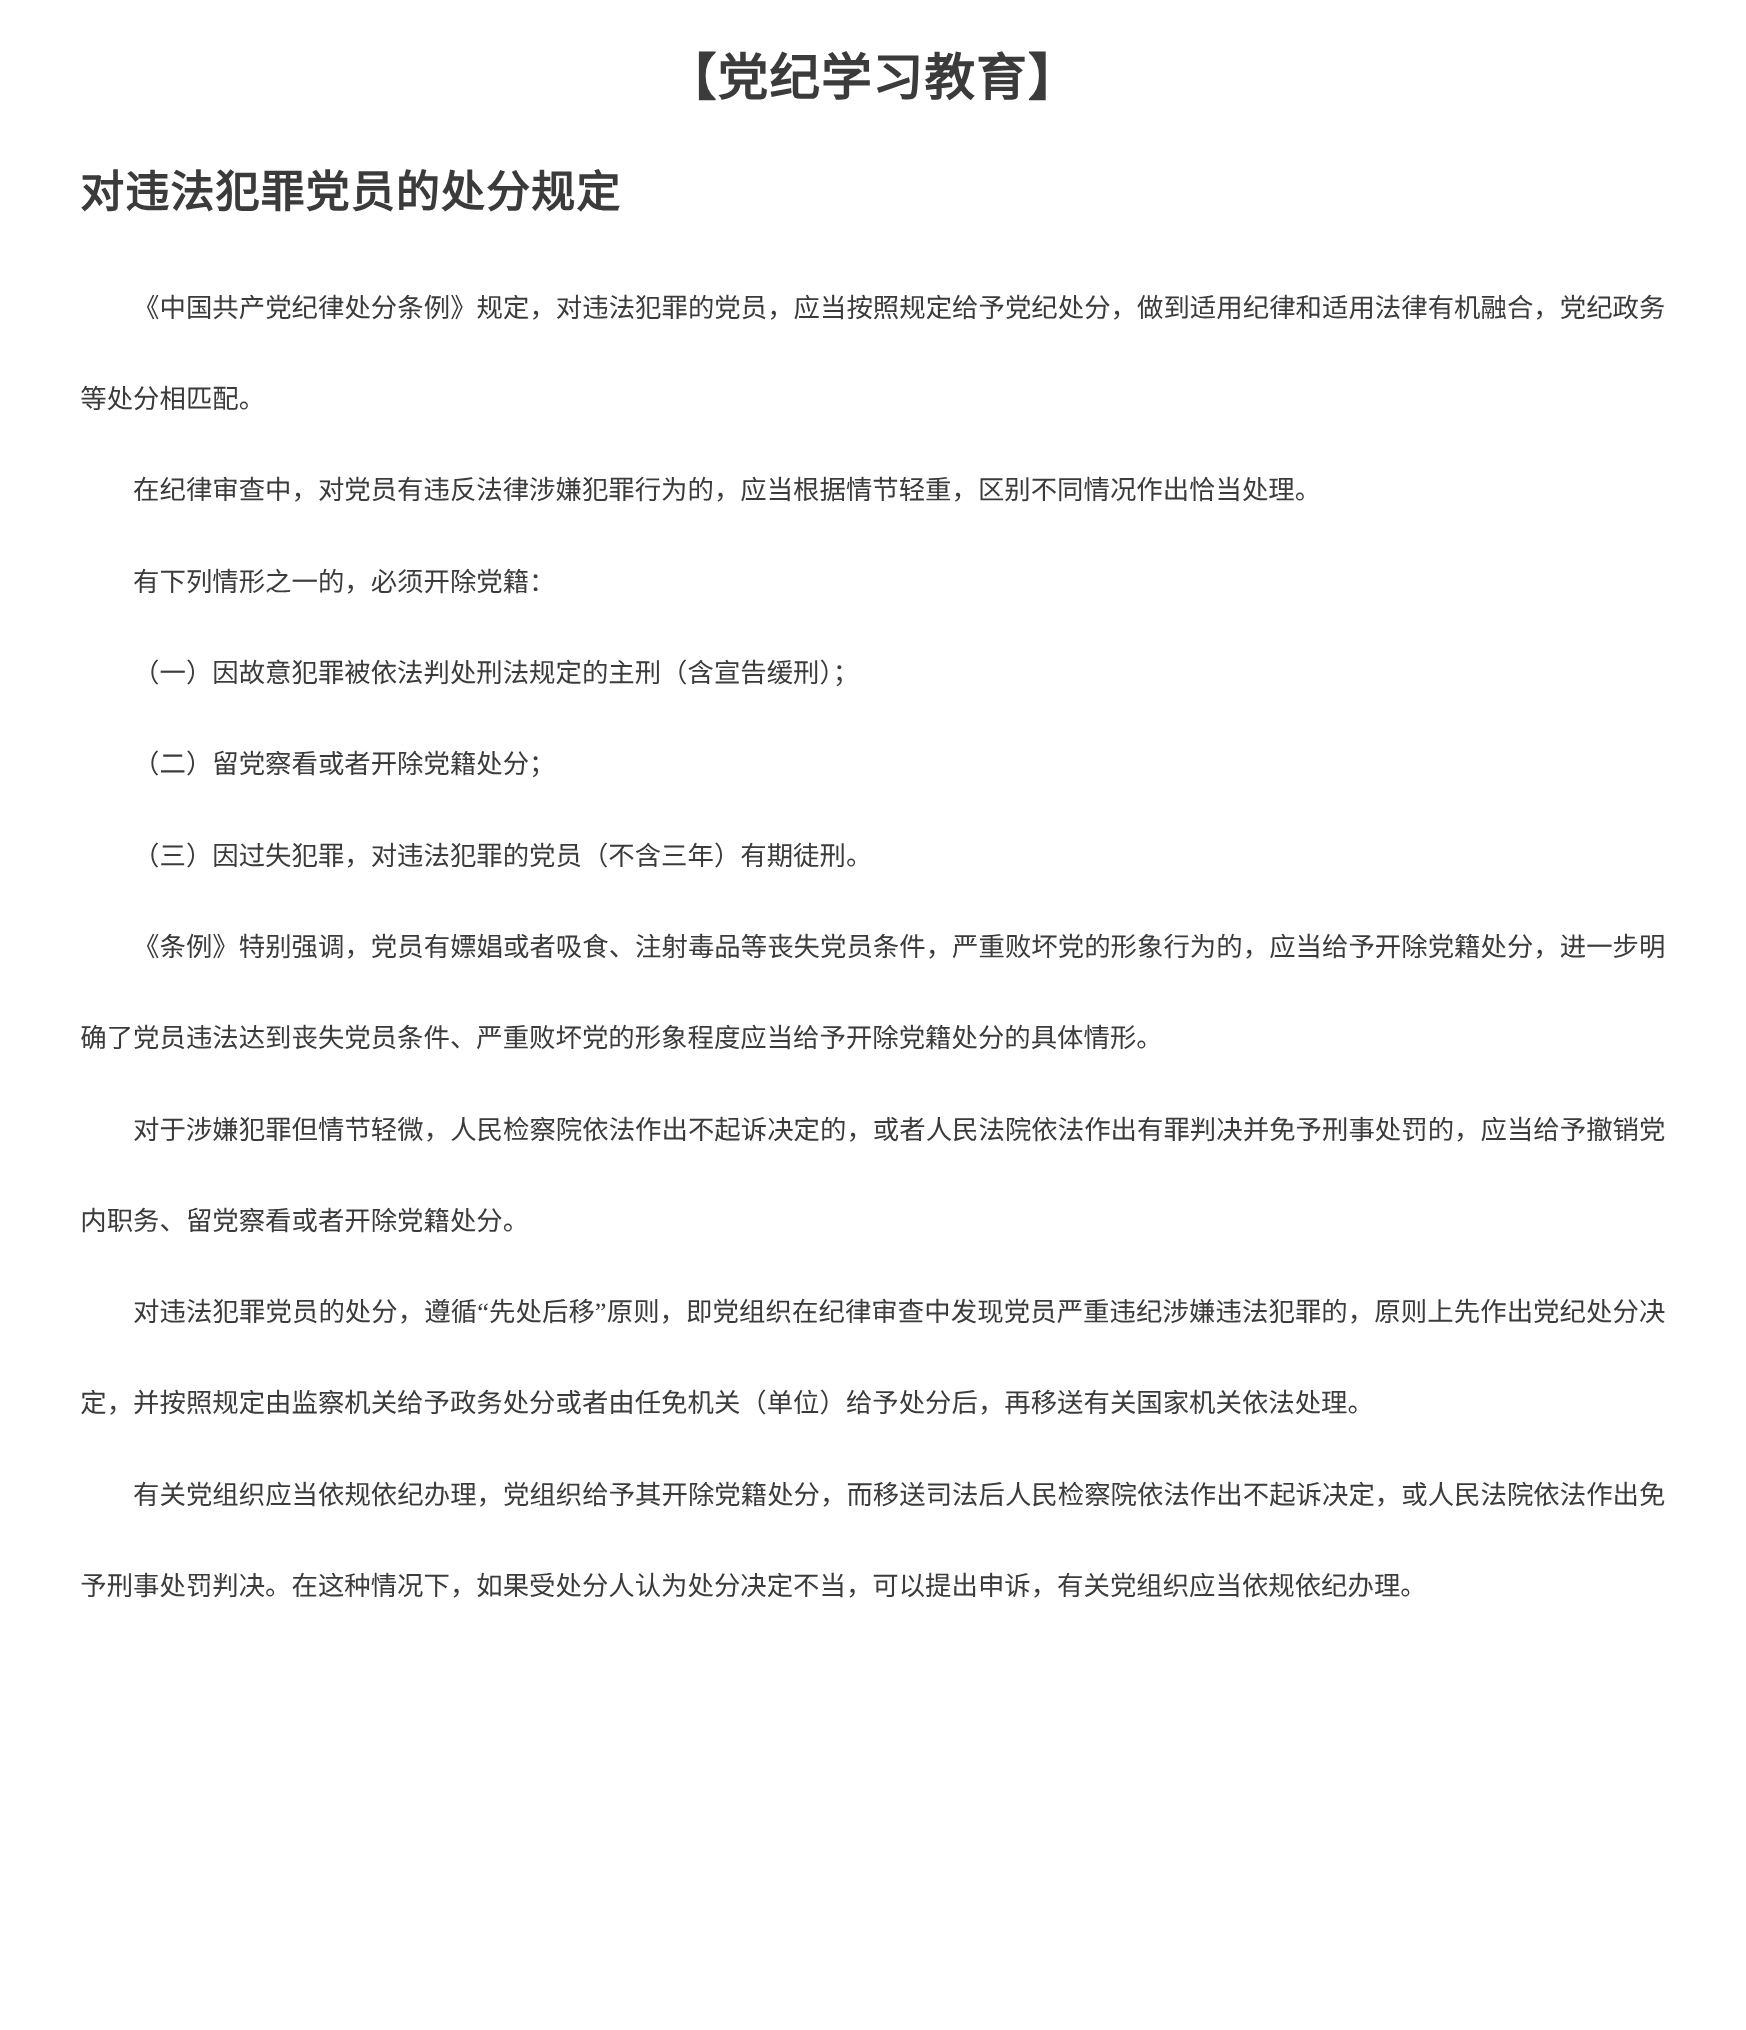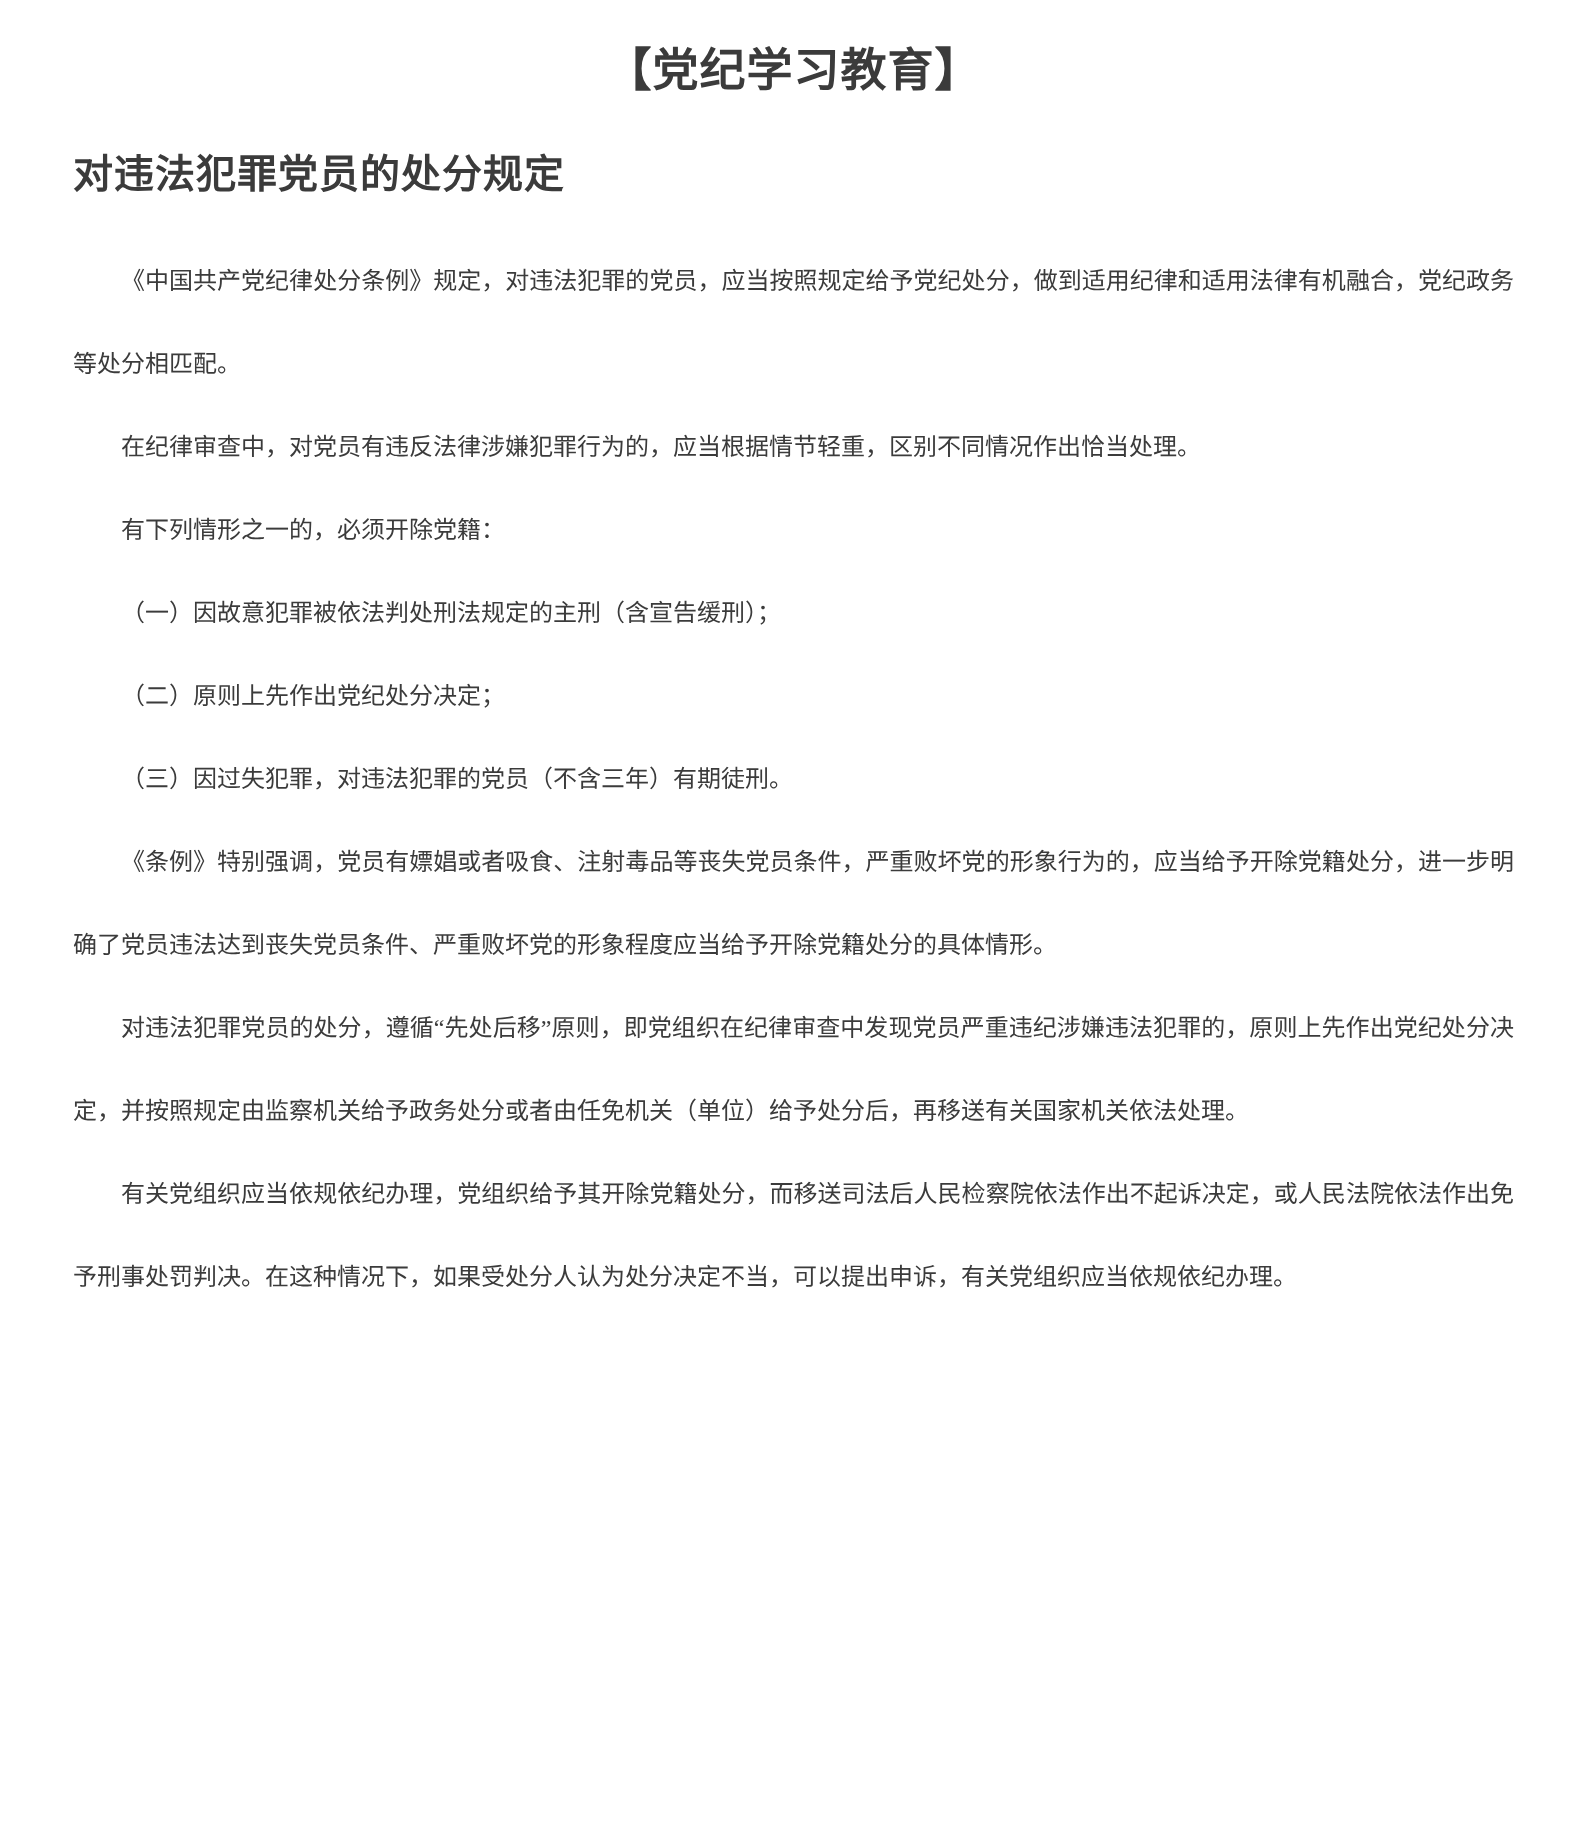--- a/index.html
+++ b/index.html
@@ -56,19 +56,20 @@
 
 <div class="page">
   <h1 class="doc-title">【党纪学习教育】</h1>
   <h2 class="doc-subtitle">对违法犯罪党员的处分规定</h2>
 
   <div class="doc-body">
     <p>《中国共产党纪律处分条例》规定，对违法犯罪的党员，应当按照规定给予党纪处分，做到适用纪律和适用法律有机融合，党纪政务等处分相匹配。</p>
     <p>在纪律审查中，对党员有违反法律涉嫌犯罪行为的，应当根据情节轻重，区别不同情况作出恰当处理。</p>
     <p>有下列情形之一的，必须开除党籍：</p>
     <p>（一）因故意犯罪被依法判处刑法规定的主刑（含宣告缓刑）；</p>
-    <p>（二）原则上先作出党纪处分决定；</p>
+    <p>（二）留党察看或者开除党籍处分；</p>
     <p>（三）因过失犯罪，对违法犯罪的党员（不含三年）有期徒刑。</p>
     <p>《条例》特别强调，党员有嫖娼或者吸食、注射毒品等丧失党员条件，严重败坏党的形象行为的，应当给予开除党籍处分，进一步明确了党员违法达到丧失党员条件、严重败坏党的形象程度应当给予开除党籍处分的具体情形。</p>
+    <p>对于涉嫌犯罪但情节轻微，人民检察院依法作出不起诉决定的，或者人民法院依法作出有罪判决并免予刑事处罚的，应当给予撤销党内职务、留党察看或者开除党籍处分。</p>
     <p>对违法犯罪党员的处分，遵循“先处后移”原则，即党组织在纪律审查中发现党员严重违纪涉嫌违法犯罪的，原则上先作出党纪处分决定，并按照规定由监察机关给予政务处分或者由任免机关（单位）给予处分后，再移送有关国家机关依法处理。</p>
     <p>有关党组织应当依规依纪办理，党组织给予其开除党籍处分，而移送司法后人民检察院依法作出不起诉决定，或人民法院依法作出免予刑事处罚判决。在这种情况下，如果受处分人认为处分决定不当，可以提出申诉，有关党组织应当依规依纪办理。</p>
   </div>
 </div>
 
 </body></html>

